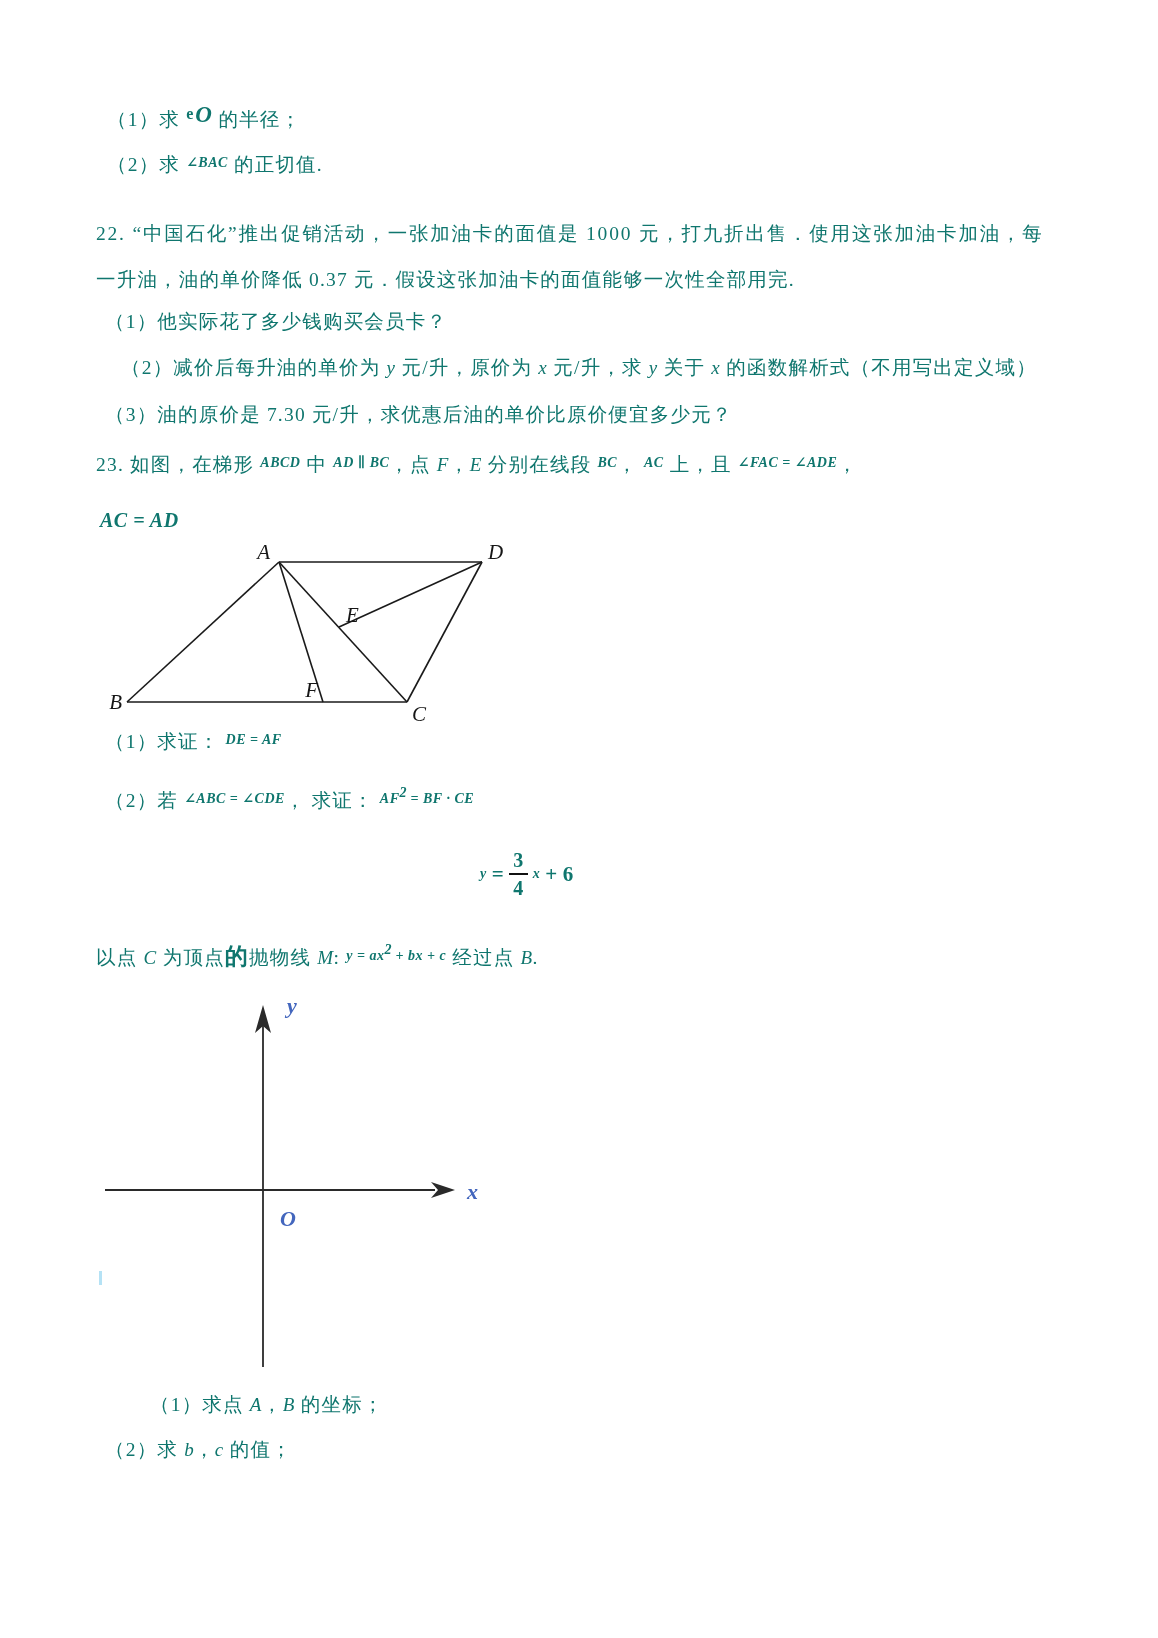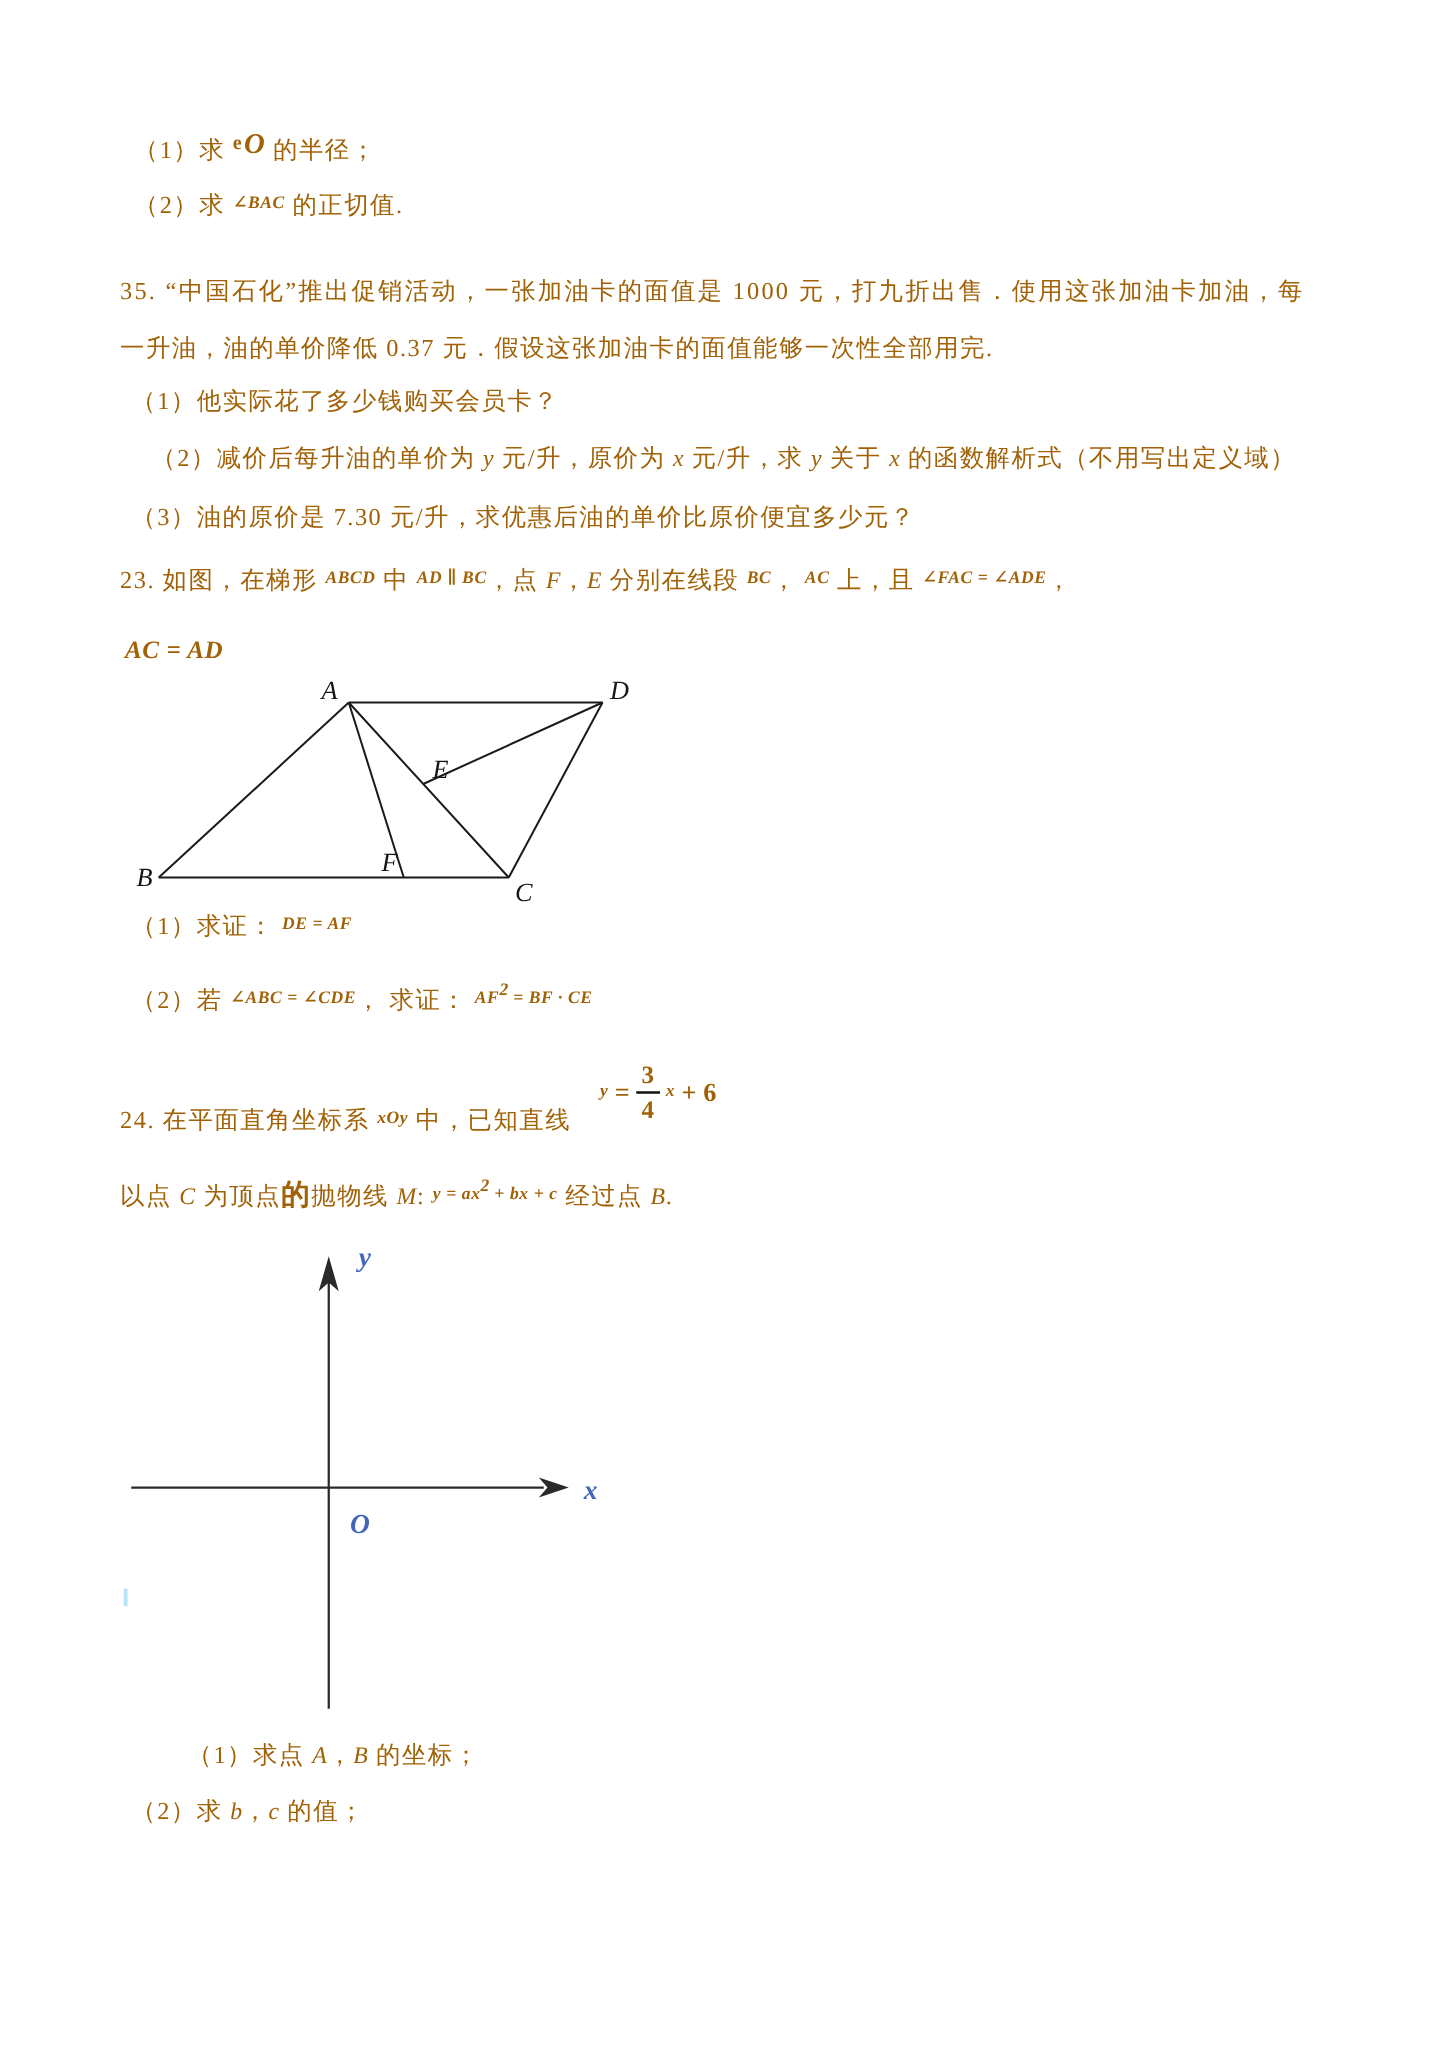--- a/index.html
+++ b/index.html
@@ -1,21 +1,21 @@
 <!DOCTYPE html>
 <html><head>
 <meta charset="utf-8">
 <style>
   html,body{margin:0;padding:0;background:#ffffff;}
   .page{
     position:relative;
     width:1158px;height:1638px;
     background:#ffffff;
     font-family:"Liberation Serif","DejaVu Serif",serif;
-    color:#a16207;
+    color:#0f766e;
     overflow:hidden;
   }
   .tline{
     position:absolute;
     font-size:19.5px;
     letter-spacing:1.2px;
     white-space:nowrap;
     line-height:1.3;
   }
   .wide{letter-spacing:1.8px;}
@@ -70,21 +70,21 @@
 
   <div class="tline" style="left:107px;top:100px;">
     <span class="cn">（1）求 </span><span class="circ">e</span><span class="mbi obig">O</span><span class="cn"> 的半径；</span>
   </div>
 
   <div class="tline" style="left:107px;top:152px;">
     <span class="cn">（2）求 </span><span class="mbi raise">∠BAC</span><span class="cn"> 的正切值.</span>
   </div>
 
   <div class="tline wide" style="left:96px;top:221px;">
-    <span class="cn">35.  “中国石化”推出促销活动，一张加油卡的面值是 1000 元，打九折出售．使用这张加油卡加油，每</span>
+    <span class="cn">22.  “中国石化”推出促销活动，一张加油卡的面值是 1000 元，打九折出售．使用这张加油卡加油，每</span>
   </div>
   <div class="tline" style="left:96px;top:267px;">
     <span class="cn">一升油，油的单价降低 0.37 元．假设这张加油卡的面值能够一次性全部用完.</span>
   </div>
   <div class="tline" style="left:105px;top:309px;">
     <span class="cn">（1）他实际花了多少钱购买会员卡？</span>
   </div>
   <div class="tline" style="left:105px;top:355px;margin-left:16px;">
     <span class="cn">（2）减价后每升油的单价为 </span><span class="vit">y</span><span class="cn"> 元/升，原价为 </span><span class="vit">x</span><span class="cn"> 元/升，求 </span><span class="vit">y</span><span class="cn"> 关于 </span><span class="vit">x</span><span class="cn"> 的函数解析式（不用写出定义域）</span>
   </div>
@@ -121,23 +121,20 @@
   </svg>
 
   <div class="tline" style="left:105px;top:729px;">
     <span class="cn">（1）求证： </span><span class="mbi raise">DE = AF</span>
   </div>
 
   <div class="tline" style="left:105px;top:784px;">
     <span class="cn">（2）若 </span><span class="mbi raise">∠ABC = ∠CDE</span><span class="cn">， 求证： </span><span class="mbi raise">AF</span><span class="msup">2</span><span class="mbi raise"> = BF · CE</span>
   </div>
 
-  <div class="tline" style="left:96px;top:884px;">
-    <span class="cn">24.  在平面直角坐标系 </span><span class="mbi raise">xOy</span><span class="cn"> 中，已知直线</span>
-  </div>
 
   <div class="eqline" style="left:480px;top:843px;height:62px;">
     <span class="mbi">y</span>
     <span class="mb">=</span>
     <span class="frac">
       <span class="mb num">3</span>
       <span class="mb den">4</span>
     </span>
     <span class="mbi">x</span>
     <span class="mb">+</span>

